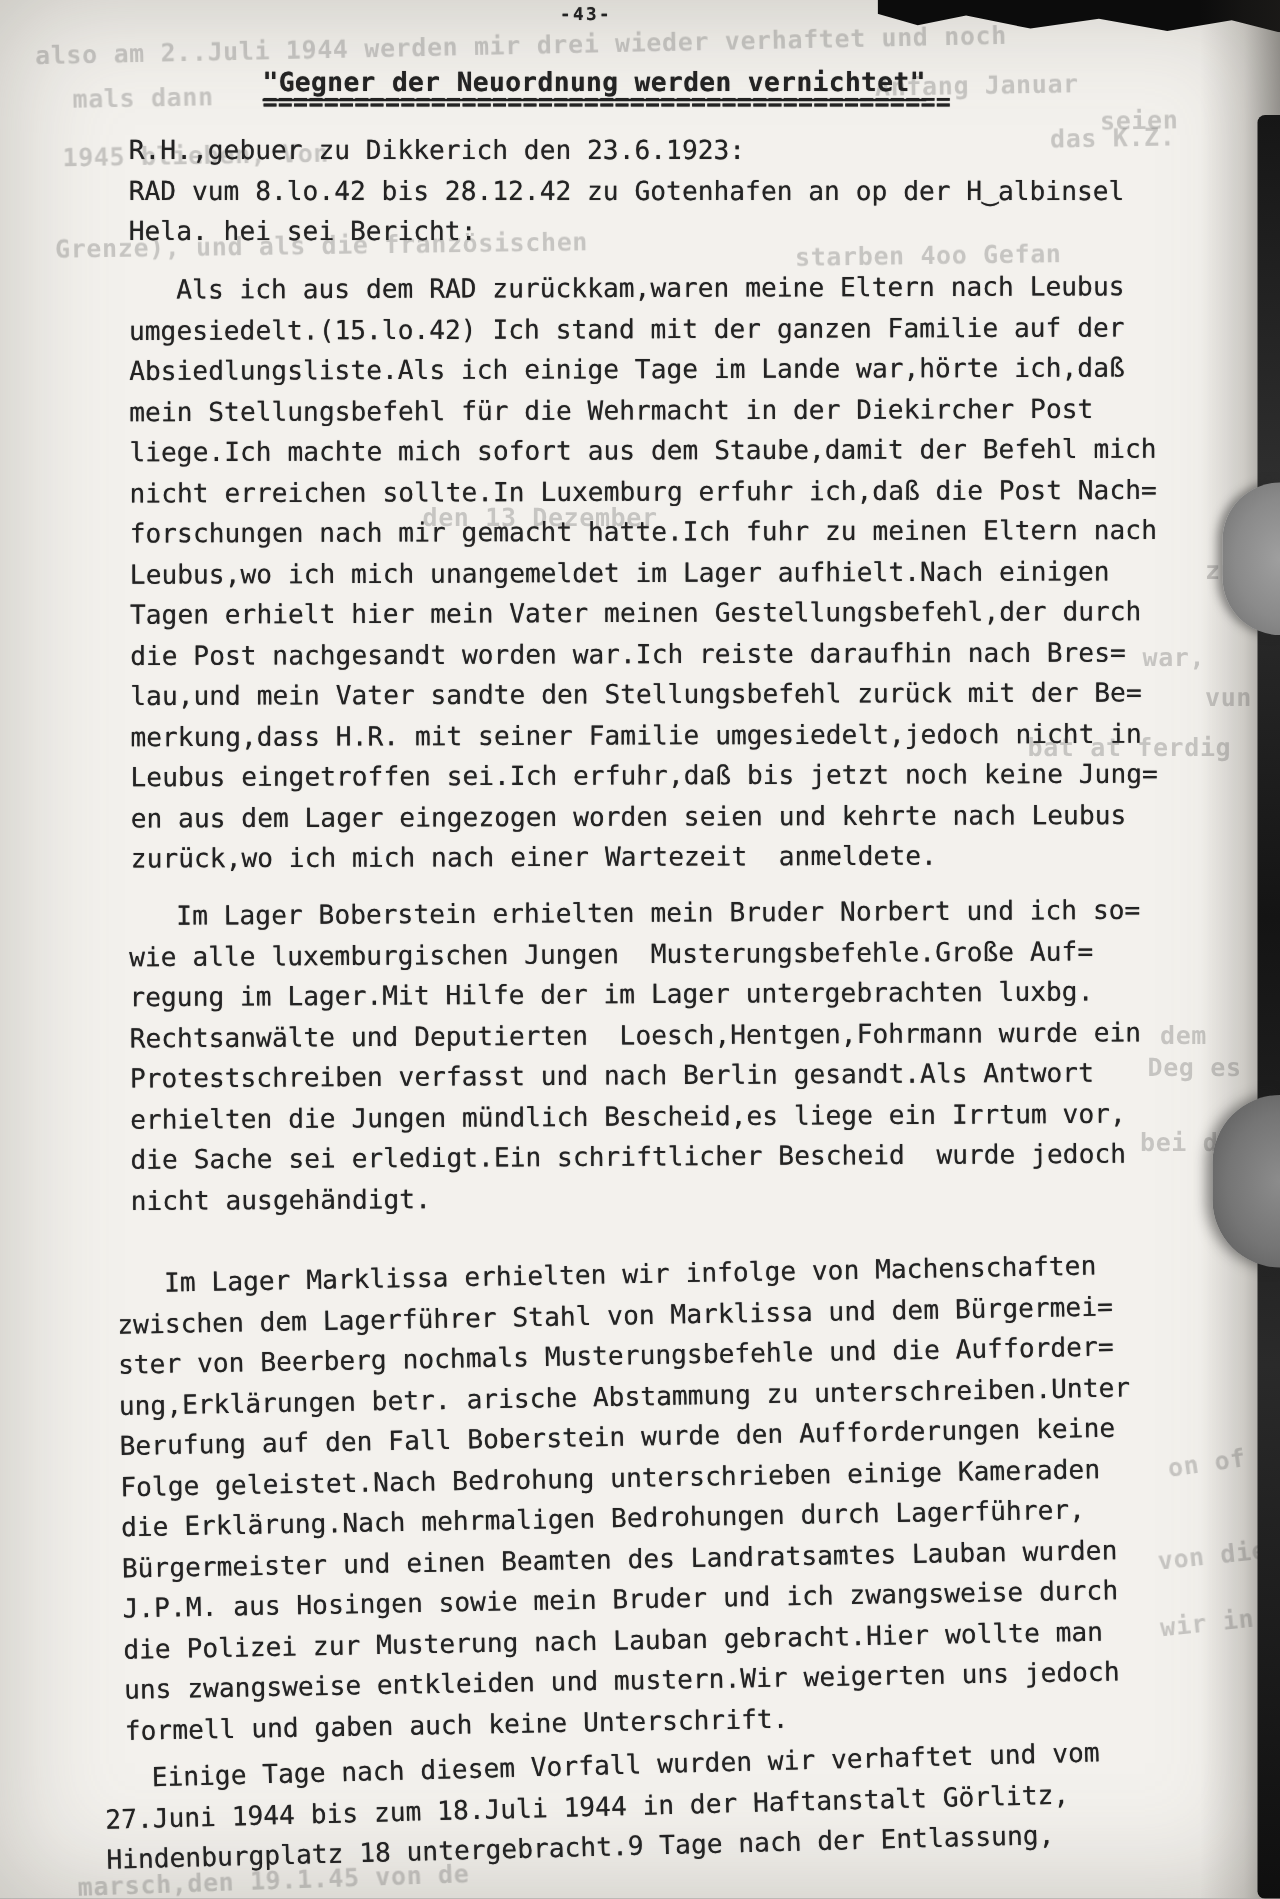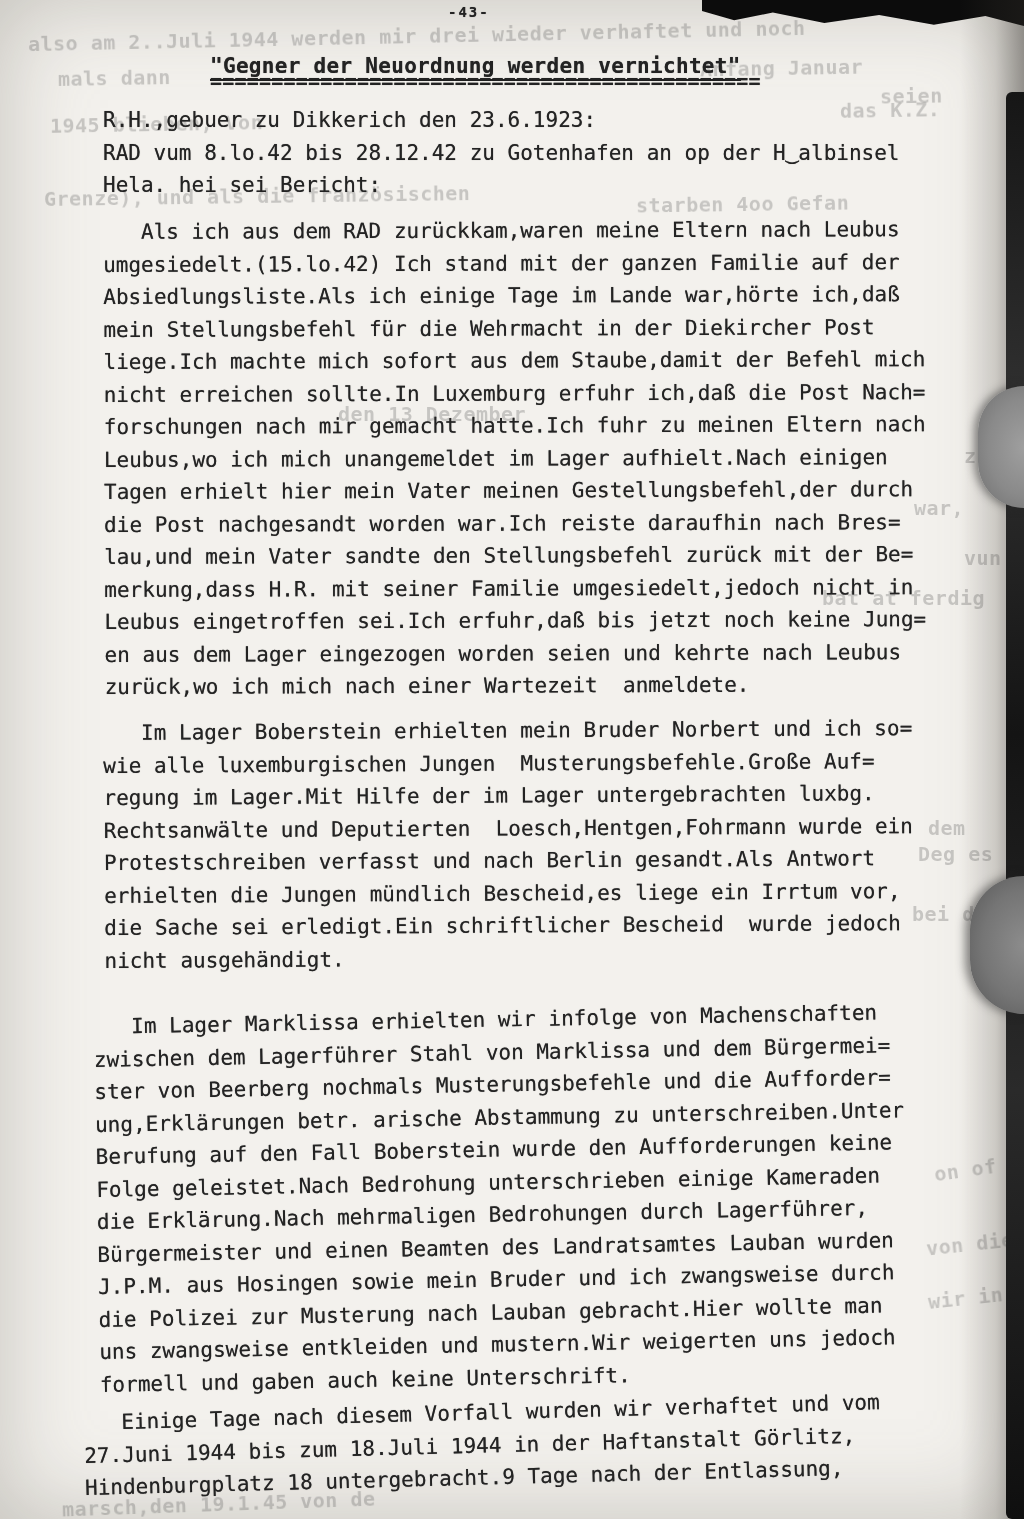--- a/index.html
+++ b/index.html
@@ -65,21 +65,21 @@
       <span class="bleed" style="left: 28px; top: 24px; transform: rotate(-1.2deg);">also am 2..Juli 1944 werden mir drei wieder verhaftet und noch</span>
       <span class="bleed" style="left: 700px; top: 56px; transform: rotate(-1deg);">Anfang Januar</span>
       <span class="bleed" style="left: 58px; top: 66px; transform: rotate(-1deg);">mals dann</span>
       <span class="bleed" style="left: 880px; top: 84px; transform: rotate(-1deg);">seien</span>
       <span class="bleed" style="left: 50px; top: 112px; transform: rotate(-1deg);">1945 blieben, Von</span>
       <span class="bleed" style="left: 840px; top: 98px; transform: rotate(-1deg);">das K.Z.</span>
       <span class="bleed" style="left: 44px; top: 184px; transform: rotate(-0.8deg);">Grenze), und als die französischen</span>
       <span class="bleed" style="left: 636px; top: 192px; transform: rotate(-0.8deg);">starben 4oo Gefan</span>
       <span class="bleed" style="left: 338px; top: 402px; transform: rotate(0deg);">den 13 Dezember</span>
       <span class="bleed" style="left: 928px; top: 444px; transform: rotate(0deg); margin-left: 36px;">zu</span>
-      <span class="bleed" style="left: 914px; top: 496px; transform: rotate(0deg);">war,</span>
+      <span class="bleed" style="left: 914px; top: 514px; transform: rotate(0deg);">war,</span>
       <span class="bleed" style="left: 924px; top: 546px; transform: rotate(0deg); margin-left: 40px;">vun</span>
       <span class="bleed" style="left: 822px; top: 586px; transform: rotate(0deg);">bat at ferdig</span>
       <span class="bleed" style="left: 928px; top: 816px; transform: rotate(0deg);">dem</span>
       <span class="bleed" style="left: 918px; top: 842px; transform: rotate(0deg);">Deg es</span>
       <span class="bleed" style="left: 912px; top: 902px; transform: rotate(0deg);">bei dat</span>
       <span class="bleed" style="left: 934px; top: 1158px; transform: rotate(-8deg);">on of</span>
       <span class="bleed" style="left: 926px; top: 1232px; transform: rotate(-6deg);">von die</span>
       <span class="bleed" style="left: 928px; top: 1286px; transform: rotate(-6deg);">wir in</span>
       <span class="bleed" style="left: 62px; top: 1492px; transform: rotate(-2deg);">marsch,den 19.1.45 von de</span>
     </div>

